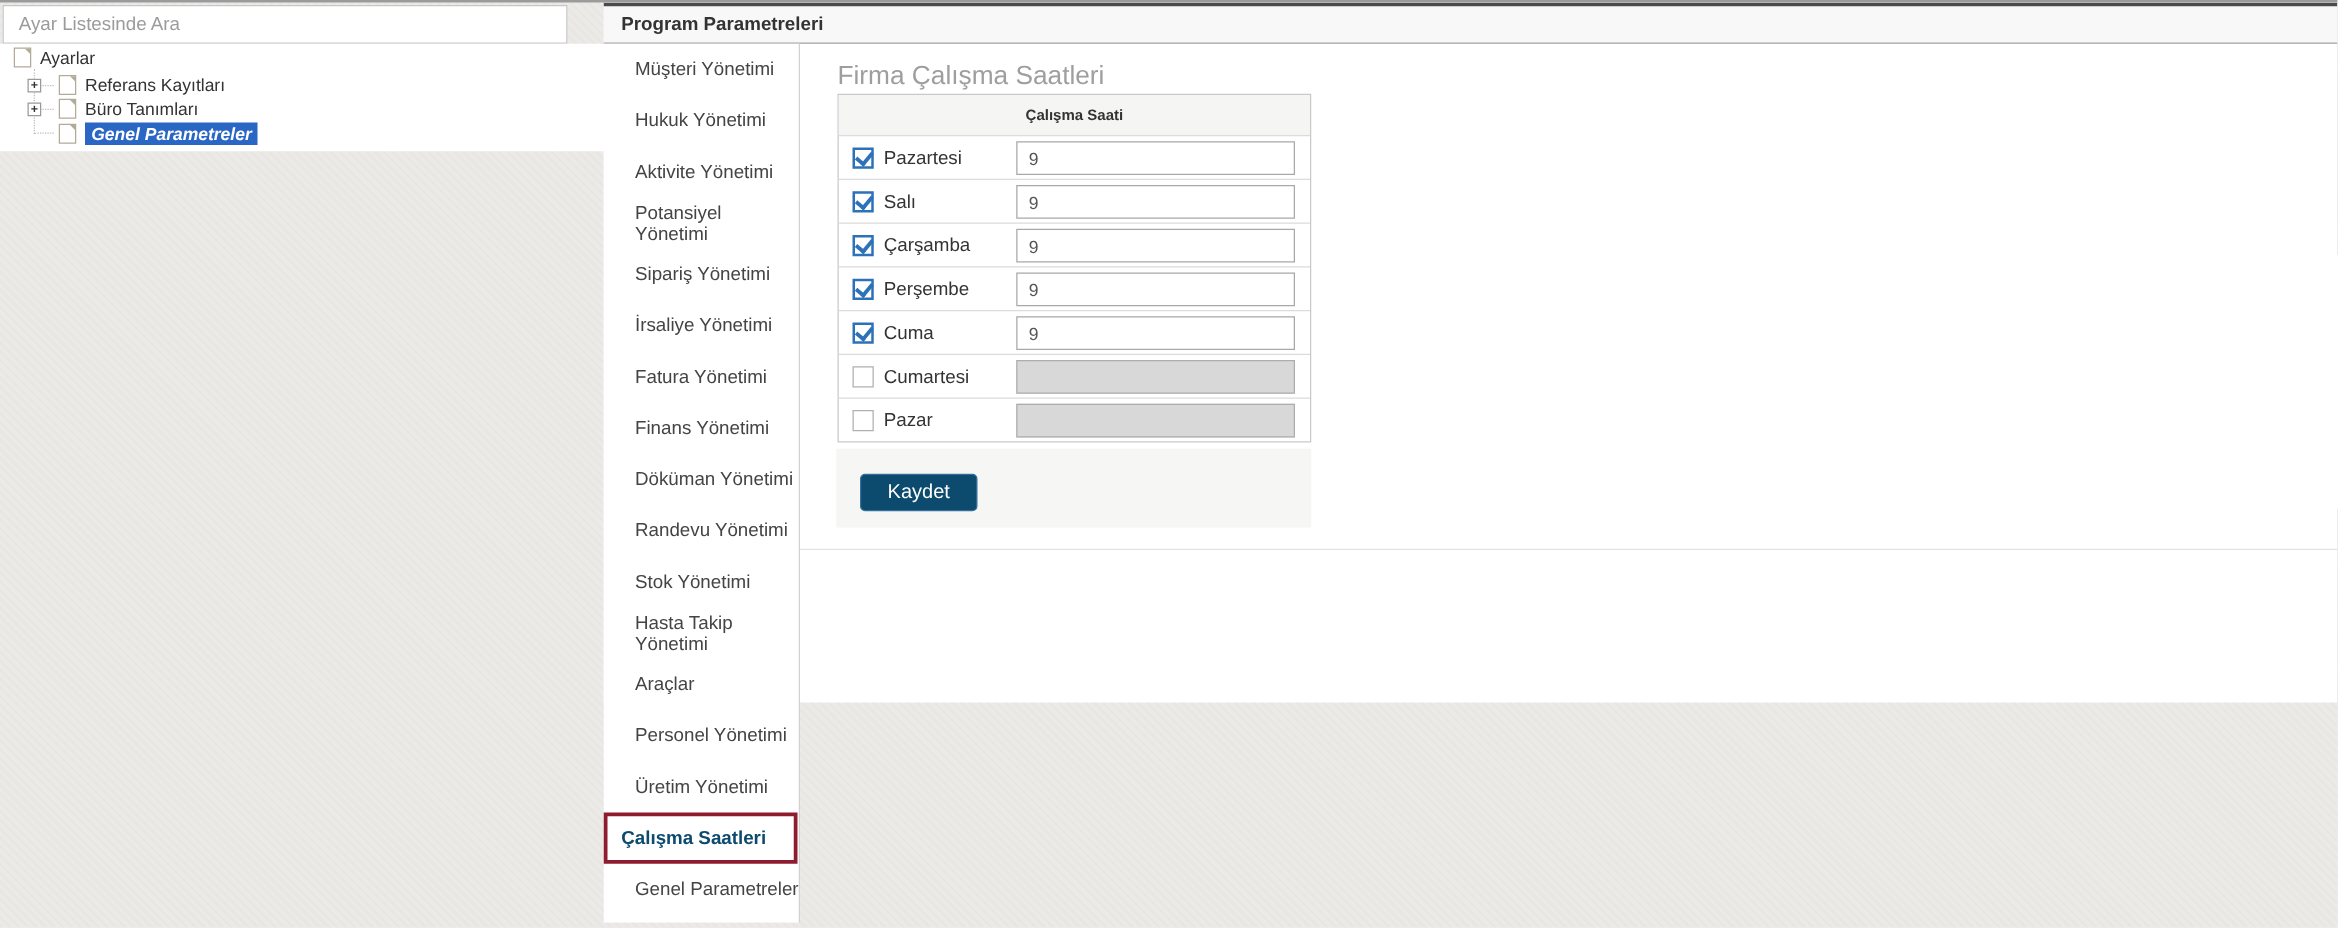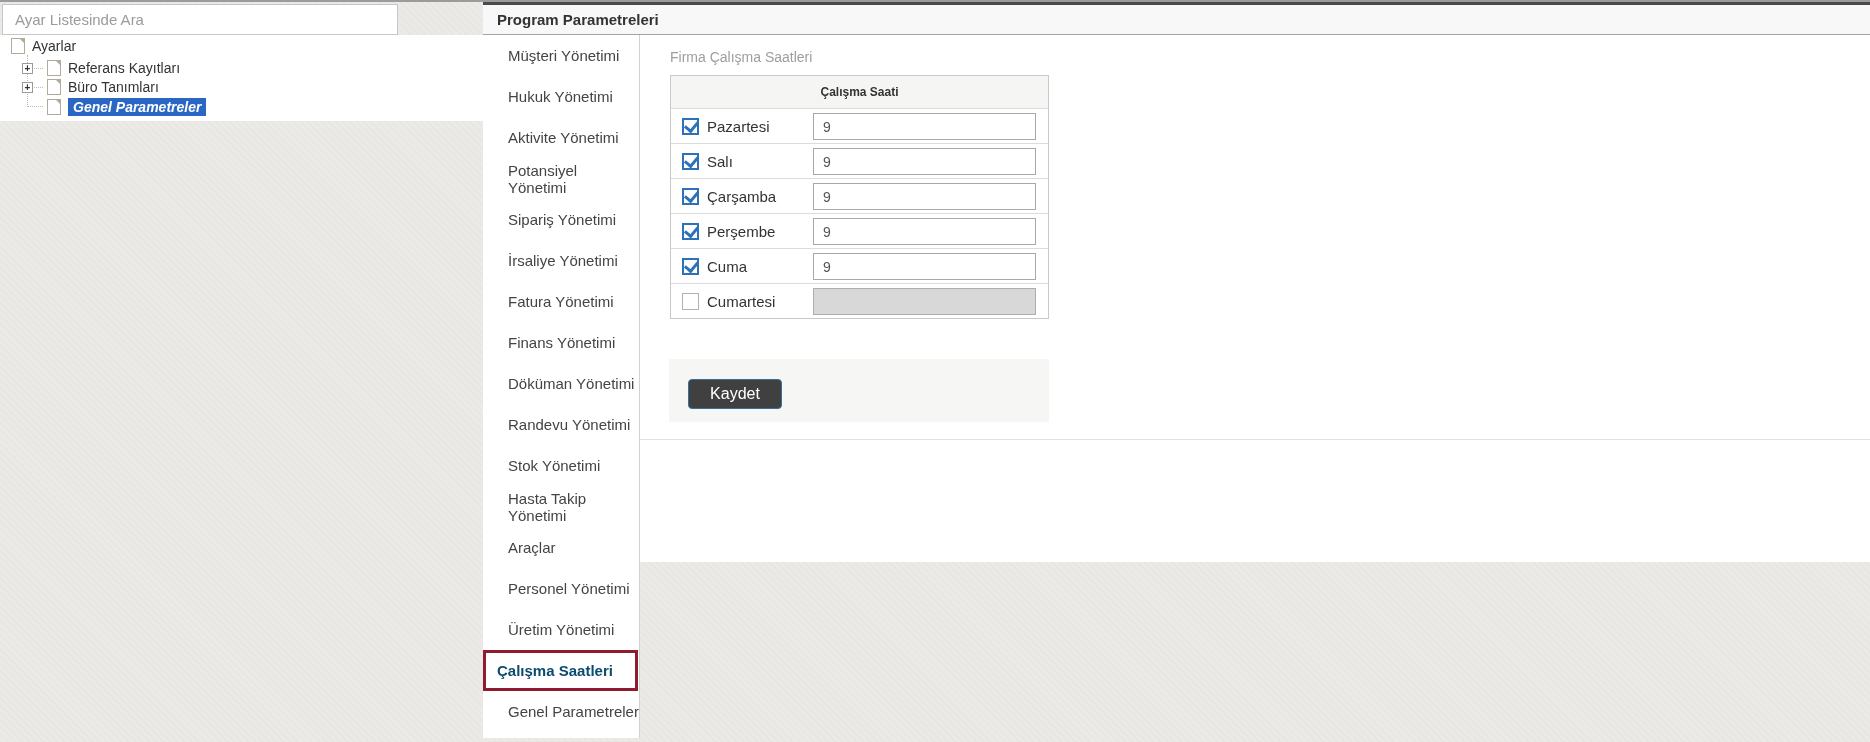--- a/index.html
+++ b/index.html
@@ -2,21 +2,21 @@
 <html><head>
 <meta charset="utf-8">
 <style>
   html,body{margin:0;padding:0;}
   body{font-family:"Liberation Sans",sans-serif;background:#d9d8d6;}
   #page{position:relative;width:1870px;height:742px;background:#ebeae7;
         background-image:repeating-linear-gradient(45deg,rgba(0,0,0,0.015) 0 2px,transparent 2px 5px);
         border-top:2px solid #9b9b9b;box-sizing:border-box;overflow:hidden;}
 
   
-  .search-input{position:absolute;left:2px;top:2px;width:396px;height:31px;box-sizing:border-box;
+  .search-input{position:absolute;left:2px;top:2px;width:452px;height:31px;box-sizing:border-box;
         border:1px solid #c6c6c6;background:#fff;padding:1px 12px;font-size:15px;color:#333;
         font-family:"Liberation Sans",sans-serif;outline:none;}
   .search-input::placeholder{color:#9b9b9b;}
   .tree-panel{position:absolute;left:0;top:33px;width:546px;height:86px;background:#fff;}
   .tree-row{position:absolute;display:flex;align-items:center;height:18px;font-size:14px;color:#333;white-space:nowrap;}
   .doc-icon{width:12px;height:14px;border:1px solid #b3ab99;background:#fff;position:relative;flex:0 0 auto;}
   .doc-icon::before{content:'';position:absolute;top:0;right:0;width:0;height:0;
         border-top:4px solid #b3ab99;border-left:4px solid transparent;}
   .tree-label{margin-left:7px;}
   .tree-label.selected{background:#2a66c4;color:#fff;font-style:italic;font-weight:bold;padding:1px 5px;}
@@ -30,39 +30,39 @@
   .main-panel{position:absolute;left:483px;top:0;width:1387px;height:560px;background:#fff;}
   .main-header{height:33px;box-sizing:border-box;border-top:3px solid #4a4a4a;border-bottom:1px solid #a3a3a3;
         background:#f8f8f8;padding-left:14px;display:flex;align-items:center;
         font-size:15px;font-weight:bold;color:#333;}
   .menu-col{position:absolute;left:0;top:33px;width:157px;height:703px;box-sizing:border-box;
         border-right:1px solid #d2d2d2;background:#fff;}
   .menu-item{height:41px;display:flex;align-items:center;padding-left:25px;box-sizing:border-box;
         font-size:15px;color:#444;cursor:pointer;}
   .menu-item.active{border:3px solid #8f1c2e;font-weight:bold;color:#0c4a6e;padding-left:11px;width:155px;}
 
-  .section-label{position:absolute;left:187px;top:47px;font-size:14px;color:#9e9e9e;}
+  .section-label{position:absolute;left:187px;top:47px;font-size:21px;color:#9e9e9e;}
   .hours-table{position:absolute;left:187px;top:73px;width:379px;box-sizing:border-box;
         border:1px solid #c9c9c9;background:#fff;}
   .thead{height:32px;background:#f5f5f4;display:flex;align-items:center;justify-content:center;
         font-size:12px;font-weight:bold;color:#333;}
   .trow{position:relative;height:35px;display:flex;align-items:center;border-top:1px solid #dcdcdc;
         padding-left:11px;box-sizing:border-box;}
   .checkbox{position:relative;width:17px;height:17px;box-sizing:border-box;background:#fff;
         border:1px solid #b0b0b0;flex:0 0 auto;cursor:pointer;}
   .checkbox.checked{border:2px solid #2d72b8;}
   .checkbox .mark{position:absolute;left:3px;top:-1px;width:6px;height:10px;
         border-right:3px solid #2d72b8;border-bottom:3px solid #2d72b8;transform:rotate(40deg);}
   .day-label{margin-left:8px;font-size:15px;color:#333;}
   .hours-input{position:absolute;left:142px;top:4px;width:223px;height:27px;box-sizing:border-box;
         border:1px solid #a8a8a8;background:#fff;padding:0 9px;font-size:14px;color:#555;
         font-family:"Liberation Sans",sans-serif;outline:none;}
   .hours-input:disabled{background:#d8d8d8;border-color:#adadad;}
   .button-band{position:absolute;left:186px;top:357px;width:380px;height:63px;background:#f6f6f4;}
-  .save-btn{position:absolute;left:205px;top:377px;width:94px;height:30px;background:#404040;
+  .save-btn{position:absolute;left:205px;top:377px;width:94px;height:30px;background:#0c4a6e;
         border:1px solid #366f9e;border-radius:4px;color:#fff;font-size:16px;
         font-family:"Liberation Sans",sans-serif;cursor:pointer;}
   .content-divider{position:absolute;left:157px;right:0;top:437px;border-top:1px solid #e2e2e1;}
 </style>
 </head>
 <body>
 
 <div id="page">
 
   <input class="search-input" type="text" placeholder="Ayar Listesinde Ara" style="">
@@ -193,20 +193,25 @@
               <span class="mark"></span>
             </div>
             <span class="day-label">Cuma</span>
             <input type="text" class="hours-input" value="9" style="">
           </div>
           <div class="trow">
             <div class="checkbox"></div>
             <span class="day-label">Cumartesi</span>
             <input type="text" class="hours-input" disabled="" value="" style="">
           </div>
+          <div class="trow">
+            <div class="checkbox"></div>
+            <span class="day-label">Pazar</span>
+            <input type="text" class="hours-input" disabled="" value="" style="">
+          </div>
         </div>
     </div>
 
     <div class="button-band"></div>
     <button class="save-btn">Kaydet</button>
     <div class="content-divider"></div>
   </div>
 
 </div>
 

